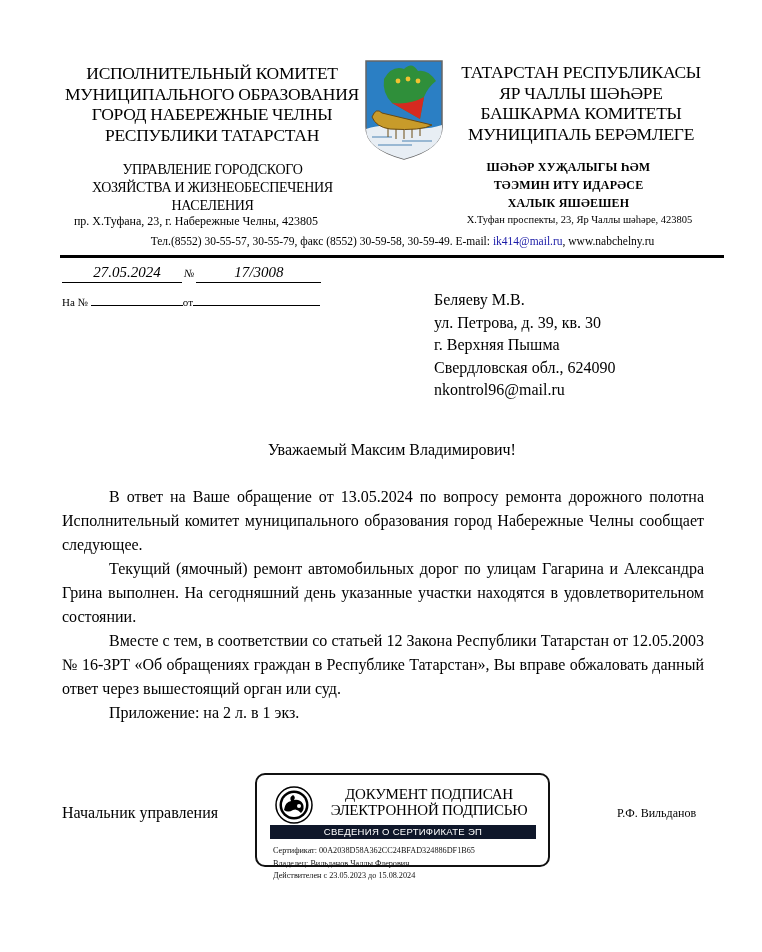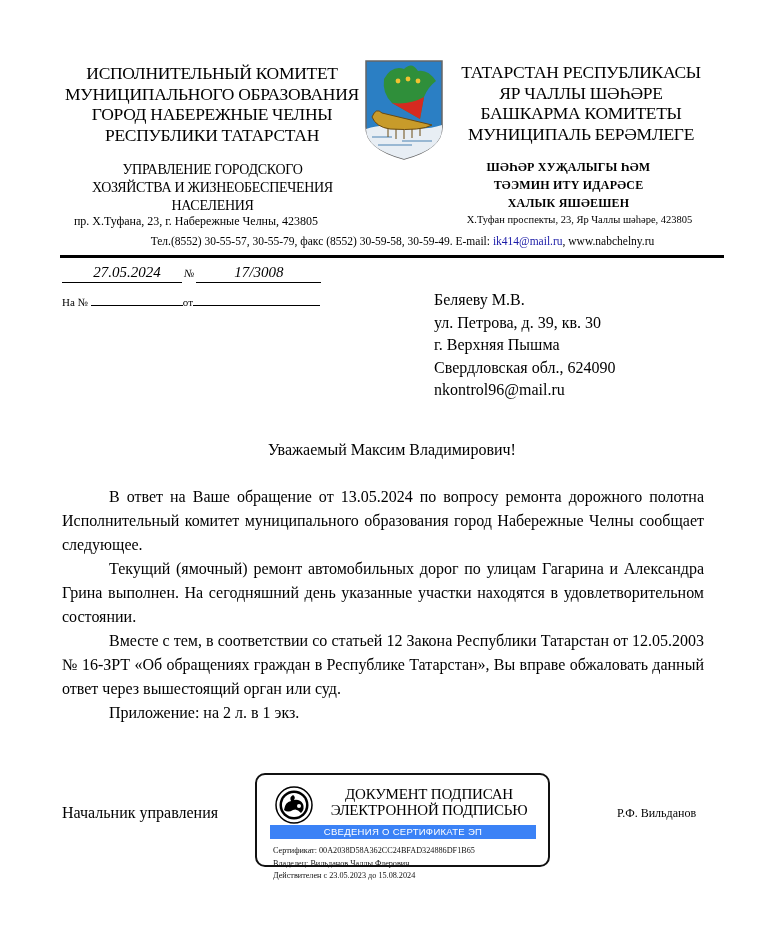--- a/index.html
+++ b/index.html
@@ -42,21 +42,21 @@
   .body-text { left: 62px; top: 485px; width: 642px; font-size: 16px; line-height: 24px; text-align: justify; }
   .body-text p { text-indent: 47px; }
 
   
   .sig-title { left: 62px; top: 803px; font-size: 16px; line-height: 20px; }
   .sig-name { left: 577px; top: 803px; font-size: 12px; line-height: 20px; margin-left: 40px; }
 
   .stamp { left: 255px; top: 773px; width: 295px; height: 94px; border: 2.5px solid #111; border-radius: 10px; background: #fff; }
   .stamp-seal { left: 18px; top: 11px; width: 38px; height: 38px; }
   .stamp-title { left: 62px; top: 12px; width: 220px; text-align: center; font-size: 15px; line-height: 15.5px; letter-spacing: -0.2px; font-family: "Liberation Serif", serif; }
-  .stamp-bar { left: 13px; top: 50px; width: 266px; height: 14px; background: #3b82f6; color: #fff; font-family: "Liberation Sans", sans-serif; font-size: 9.5px; line-height: 14px; text-align: center; letter-spacing: 0.3px; }
+  .stamp-bar { left: 13px; top: 50px; width: 266px; height: 14px; background: #0f172a; color: #fff; font-family: "Liberation Sans", sans-serif; font-size: 9.5px; line-height: 14px; text-align: center; letter-spacing: 0.3px; }
   .stamp-info { left: 16px; top: 70px; width: 270px; font-family: Liberation Serif, serif; font-size: 8.2px; line-height: 12.5px; color: #111; }
 </style>
 </head>
 <body>
 
 <div class="abs hdr-left">
   <div>ИСПОЛНИТЕЛЬНЫЙ КОМИТЕТ</div>
   <div>МУНИЦИПАЛЬНОГО ОБРАЗОВАНИЯ</div>
   <div>ГОРОД НАБЕРЕЖНЫЕ ЧЕЛНЫ</div>
   <div>РЕСПУБЛИКИ ТАТАРСТАН</div>

